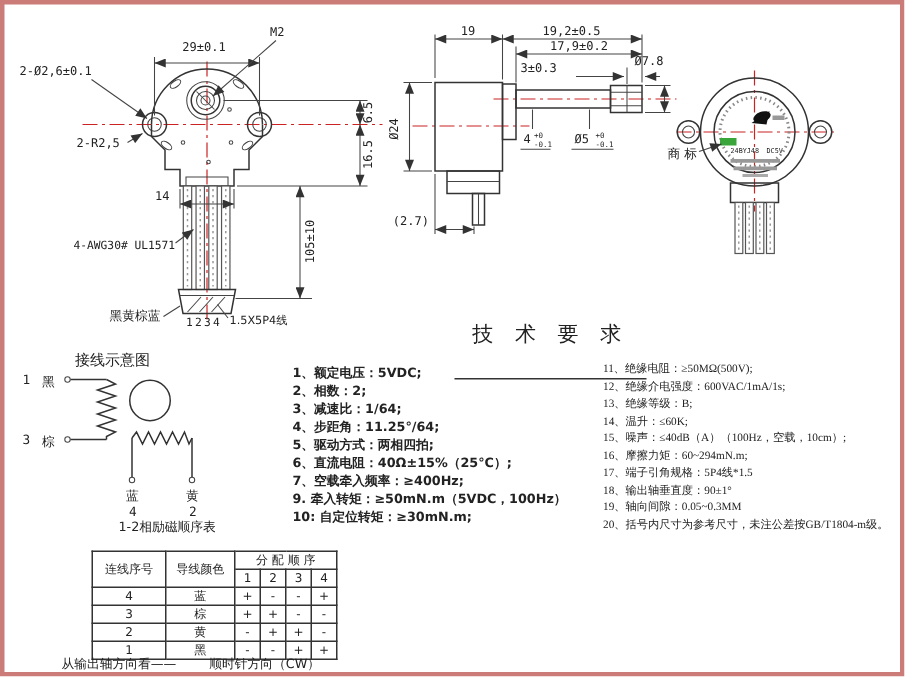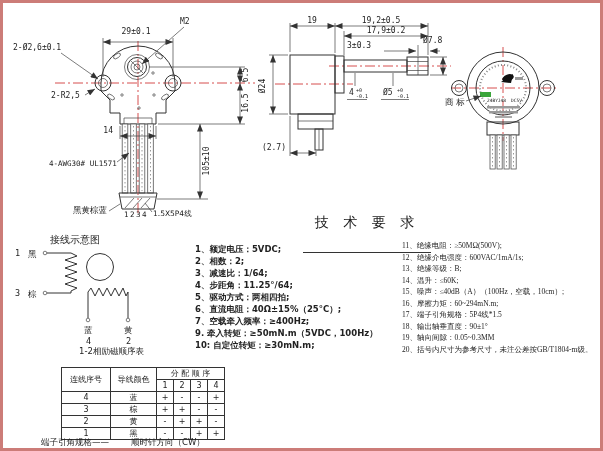--- a/index.html
+++ b/index.html
@@ -295,16 +295,16 @@
         <td>1</td>
         <td>黑</td>
         <td>-</td>
         <td>-</td>
         <td>+</td>
         <td>+</td>
       </tr>
     </tbody>
   </table>
   <div class="overlay" id="table-footer">
-    <span>端子引角规格——</span><span class="gap"></span><span>顺时针方向（CW）</span>
+    <span>从输出轴方向看——</span><span class="gap"></span><span>顺时针方向（CW）</span>
   </div>
 
 </div>
 
 </body></html>

